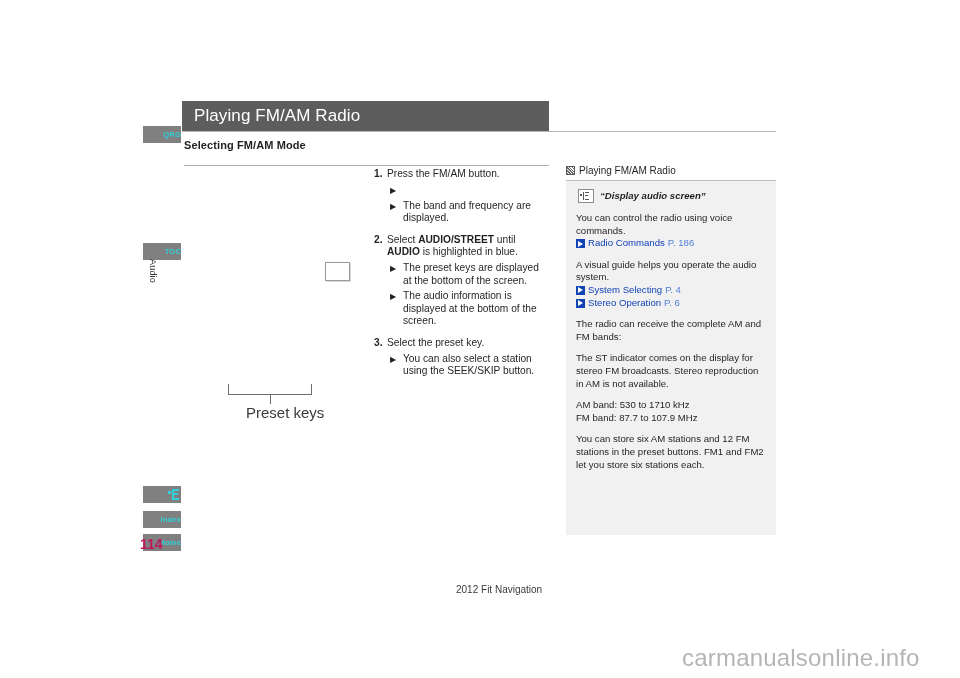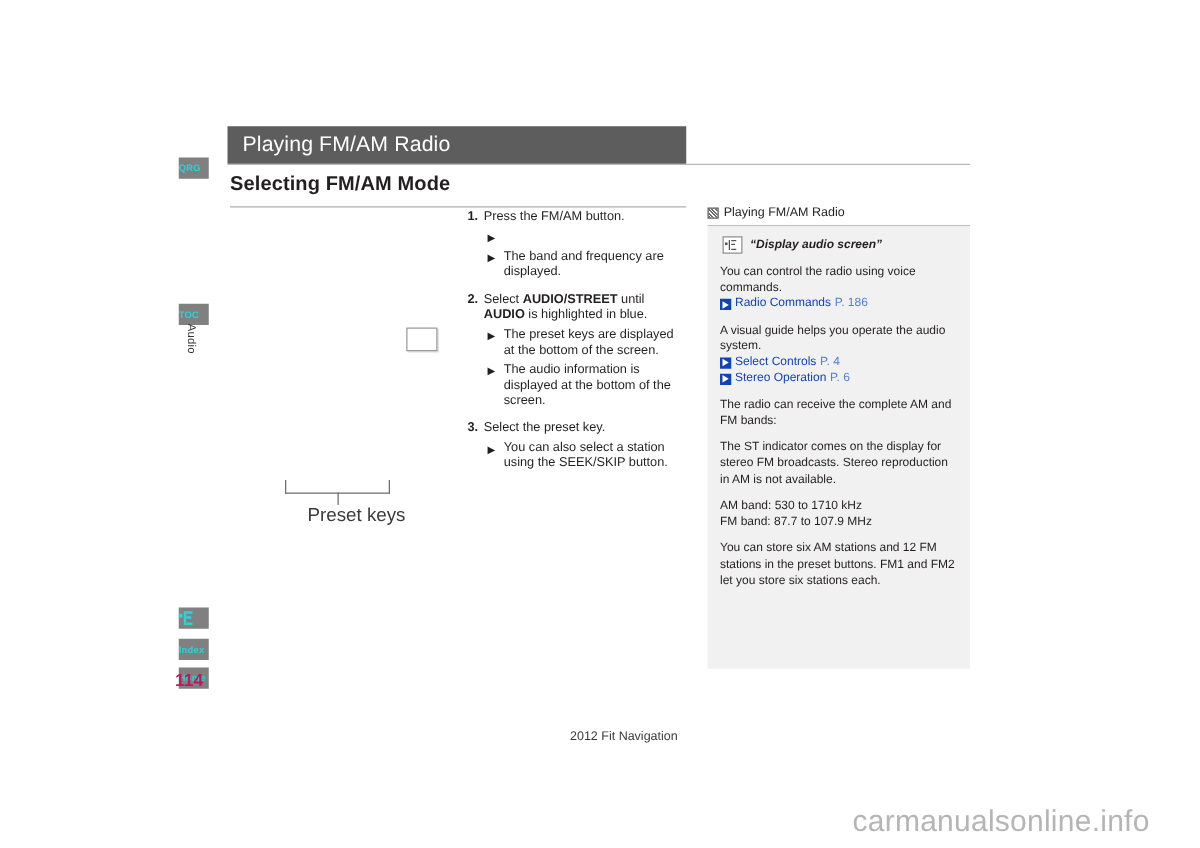--- a/index.html
+++ b/index.html
@@ -21,30 +21,30 @@
     position: absolute;
     left: 0; top: 0;
     width: 960px;
     height: 678px;
   }
 
   
   .tab {
     position: absolute;
     left: 143px;
-    width: 24px;
+    width: 38px;
     height: 17px;
     background: #808080;
     color: #2fd0d8;
     font-size: 7.5px;
     font-weight: bold;
     letter-spacing: .2px;
     display: flex;
     align-items: center;
-    justify-content: flex-start;
+    justify-content: flex-end;
     box-sizing: border-box;
   }
   #tab-qrg { top: 126px; }
   #tab-toc { top: 243px; }
   #tab-voice { top: 486px; }
   #tab-index { top: 511px; }
   #tab-home { top: 534px; }
 
   .voice-glyph {
     display: block;
@@ -112,21 +112,21 @@
     font-size: 17px;
     padding-left: 12px;
     letter-spacing: .1px;
   }
 
   
   #section-heading {
     position: absolute;
     left: 184px;
     top: 139px;
-    font-size: 16px;
+    font-size: 11px;
     font-weight: bold;
     color: #231f20;
     letter-spacing: .1px;
   }
   #section-rule {
     position: absolute;
     left: 184px;
     top: 165px;
     width: 365px;
     height: 1px;
@@ -457,21 +457,21 @@
       <div class="ref">
         <span class="ref-icon"></span>
         <span><span class="ref-name">Radio Commands</span><span class="ref-page">P. 186</span></span>
       </div>
     </div>
 
     <div class="p">
       <div>A visual guide helps you operate the audio system.</div>
       <div class="ref">
         <span class="ref-icon"></span>
-        <span><span class="ref-name">Select Controls</span><span class="ref-page">P. 4</span></span>
+        <span><span class="ref-name">System Selecting</span><span class="ref-page">P. 4</span></span>
       </div>
       <div class="ref">
         <span class="ref-icon"></span>
         <span><span class="ref-name">Stereo Operation</span><span class="ref-page">P. 6</span></span>
       </div>
     </div>
 
     <div class="p">The radio can receive the complete AM and FM bands:</div>
 
     <div class="p">The ST indicator comes on the display for stereo FM broadcasts. Stereo reproduction in AM is not available.</div>

